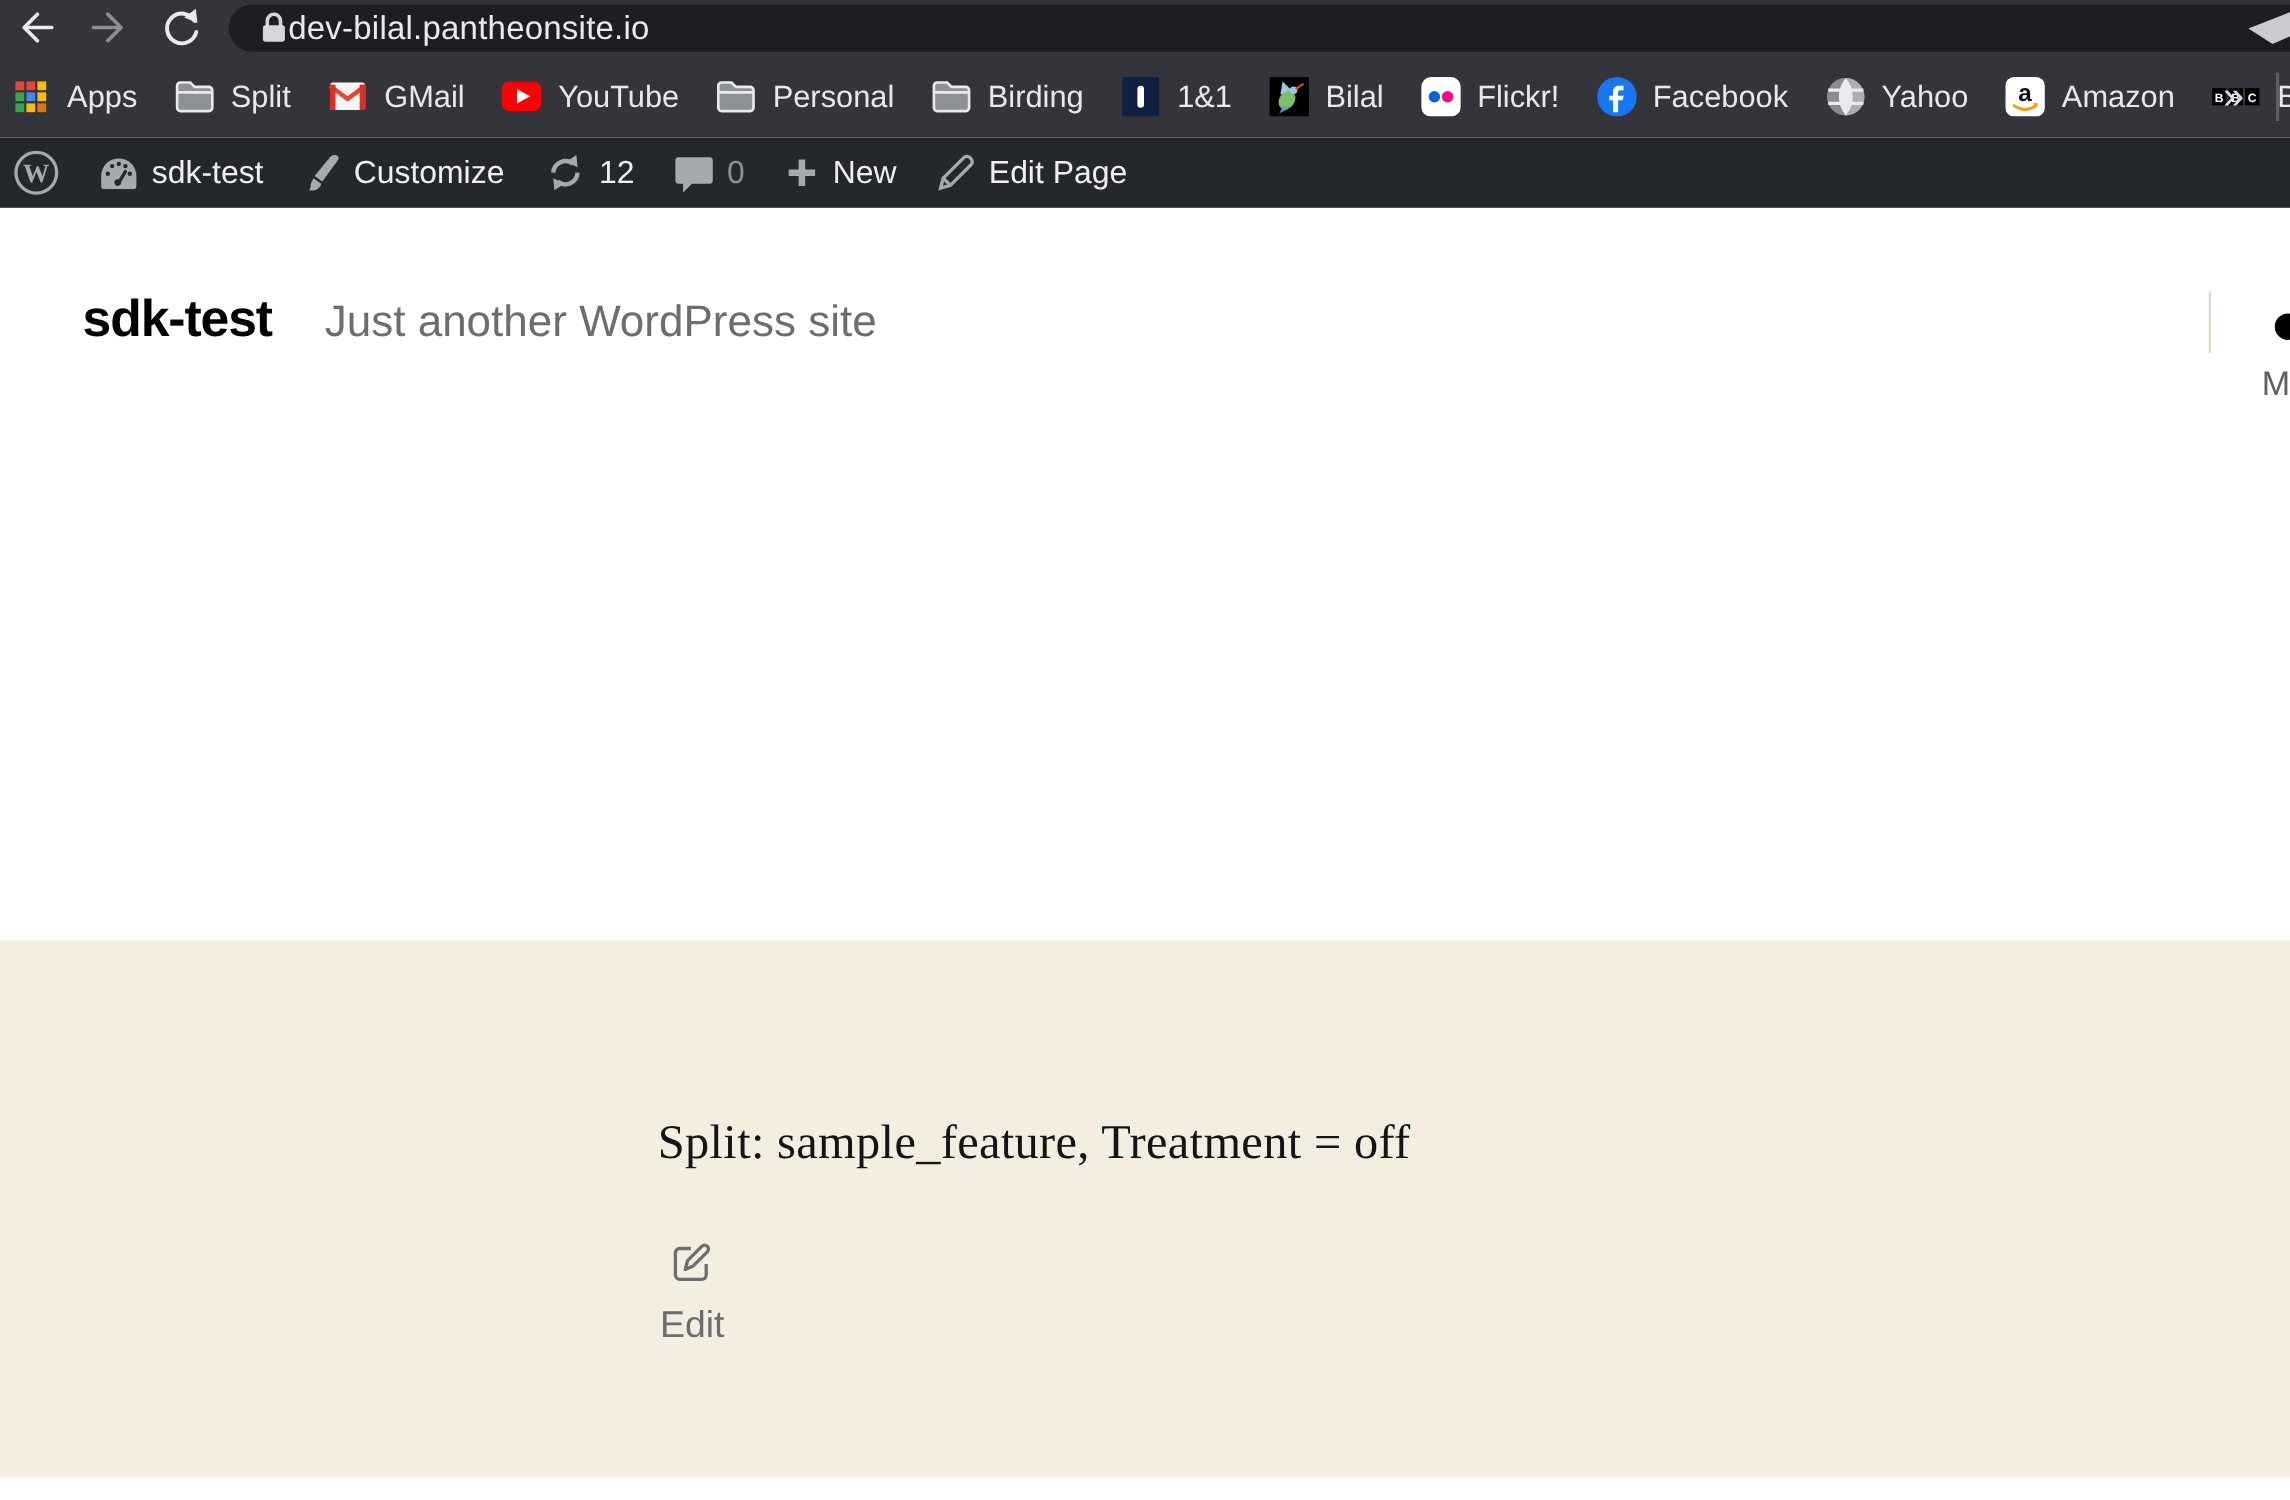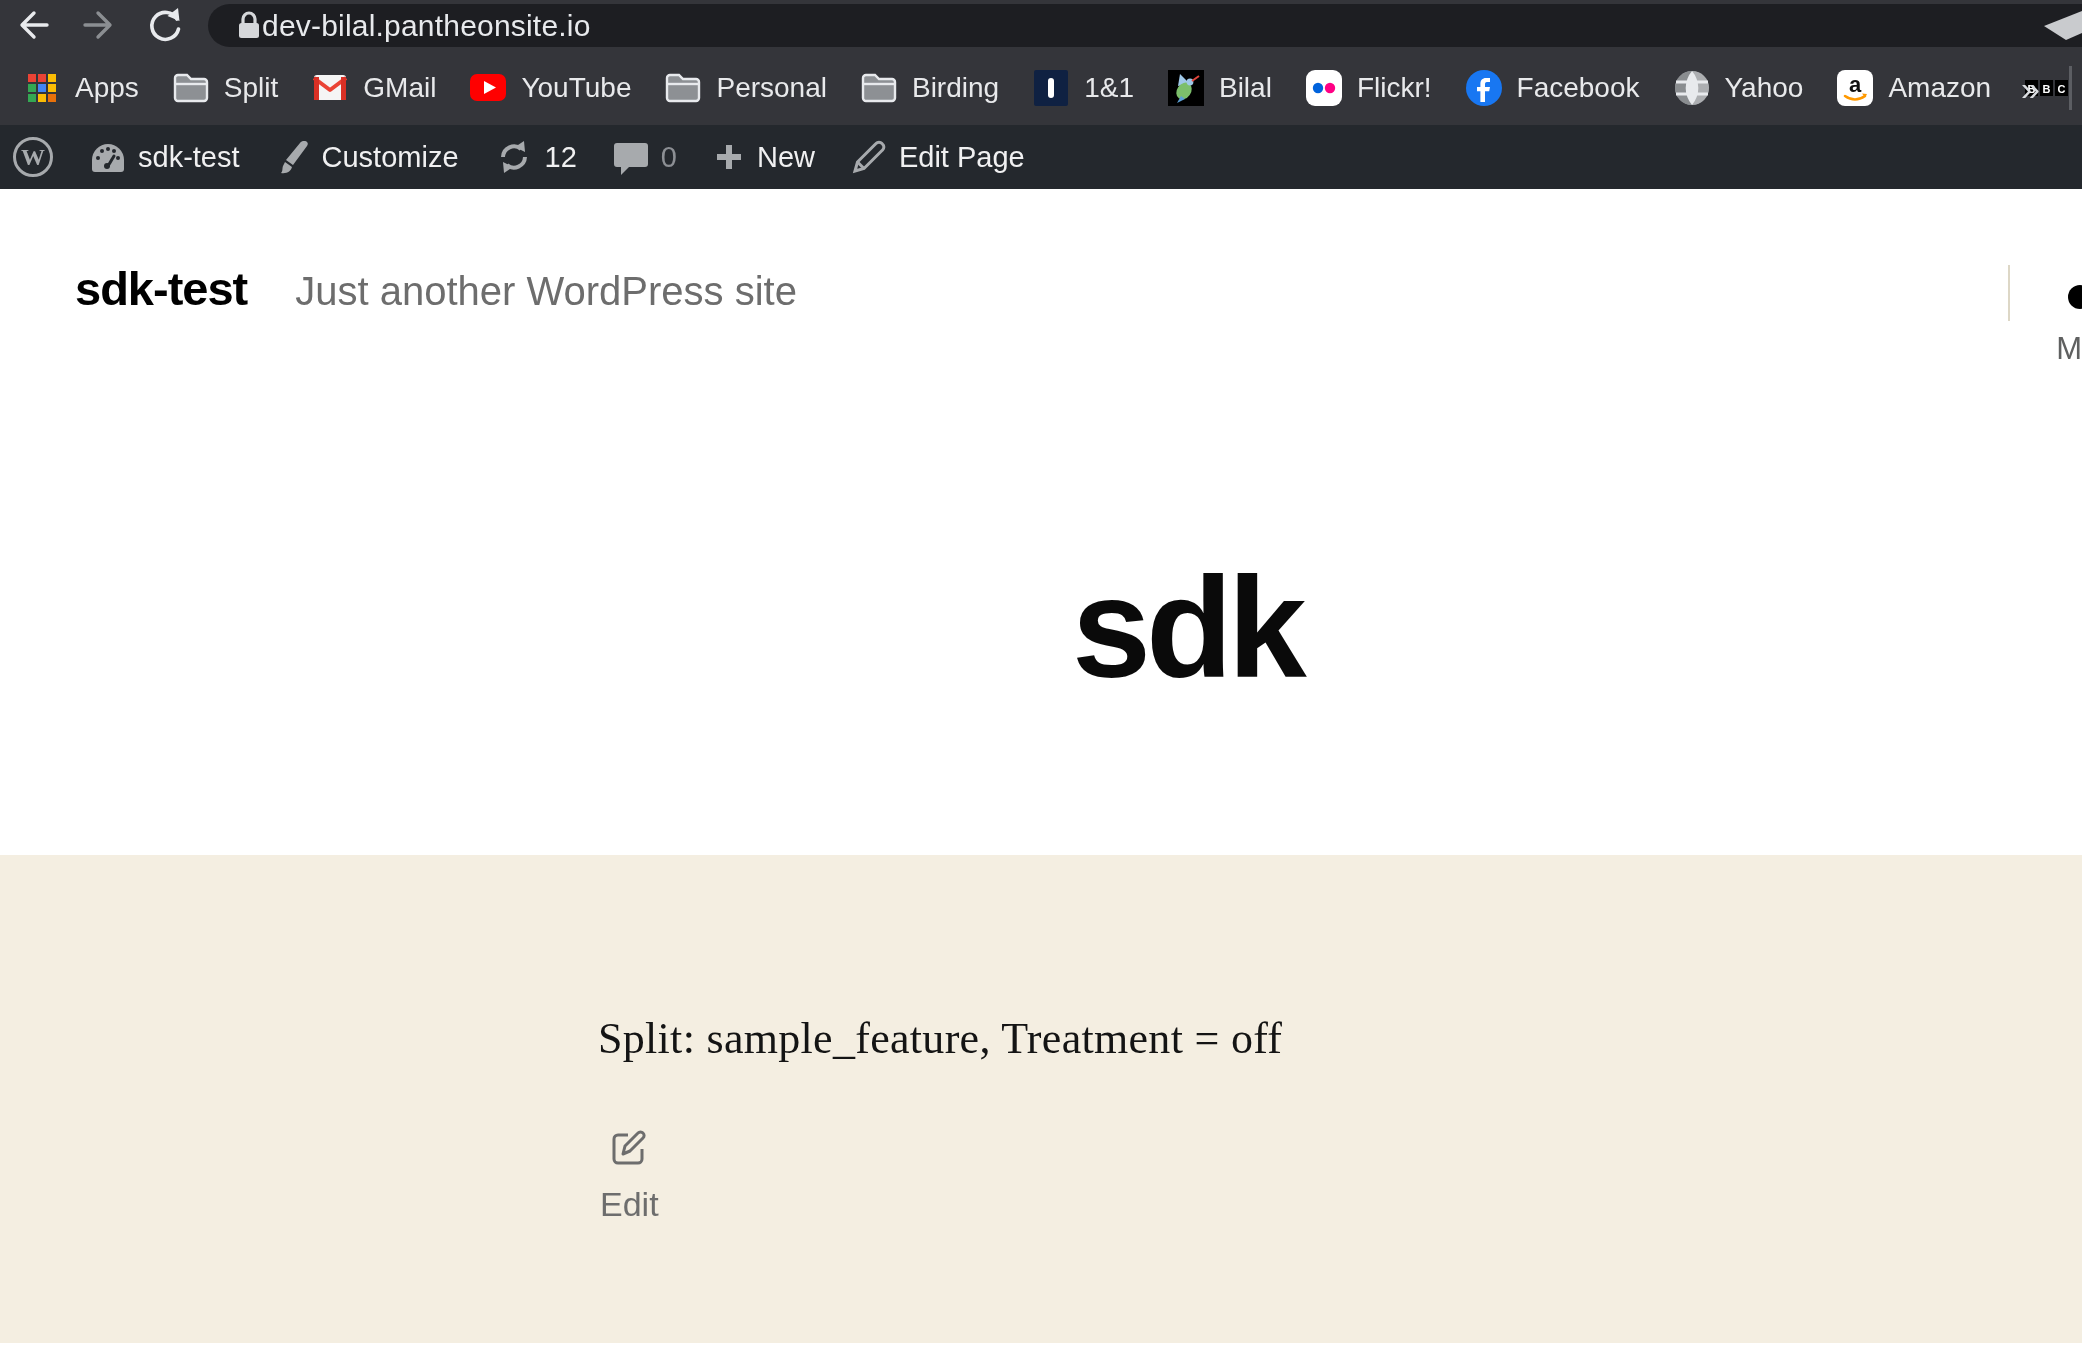--- a/index.html
+++ b/index.html
@@ -11,21 +11,21 @@
   .nav-btns { position:absolute; top:0; left:0; height:50px; display:flex; align-items:center; }
   .nav-btn { width:66px; height:50px; display:flex; align-items:center; justify-content:center; }
   .omnibox { position:absolute; left:208px; right:-44px; top:4px; height:43px;
              background:#1d1e22; border-radius:22px; display:flex; align-items:center; }
   .omnibox .lock { margin-left:28px; }
   .omnibox .url { margin-left:0; color:#e8eaed; font-size:30px; letter-spacing:.2px; }
   .cursor-wedge { position:absolute; top:11px; right:0; }
 
   
   .bookmarks { position:relative; height:75px; background:#34353a; display:flex;
-               align-items:center; padding:0 90px 0 24px; overflow:hidden; }
+               align-items:center; padding:0 90px 0 10px; overflow:hidden; }
   .bm { display:flex; align-items:center; gap:15px; margin-right:34px; flex:0 0 auto; }
   .bm-label { color:#e8e9eb; font-size:28px; white-space:nowrap; }
   .bm-ico { width:36px; height:36px; display:flex; align-items:center; justify-content:center; }
   .bm-chevron { position:absolute; right:42px; top:50%; transform:translateY(-50%);
                 color:#dadce0; font-size:34px; }
   .bm-divider { position:absolute; right:10px; top:16px; width:3px; height:44px; background:#5c5e63; }
 
   
   .admin-bar { height:64px; background:#24282d; display:flex; align-items:center;
                padding-left:12px; gap:36px; }
@@ -318,21 +318,20 @@
   <div class="branding">
     <span class="site-title">sdk-test</span>
     <span class="site-tagline">Just another WordPress site</span>
   </div>
 
 
   <span class="nav-divider"></span>
   <span class="search-dot"></span>
   <span class="menu-partial">M</span>
 
-  <div class="site-logo">sdk</div>
 </div>
 
 <div class="content">
   <div class="split-status">Split: sample_feature, Treatment = off</div>
 
   <div class="edit-row">
     <svg width="40" height="40" viewBox="0 0 40 40">
       <path d="M33 22 v10 a4 4 0 0 1 -4 4 H9 a4 4 0 0 1 -4 -4 V12 a4 4 0 0 1 4 -4 h10" fill="none" stroke="#6d6d6d" stroke-width="3"></path>
       <path d="M14 27 l2 -8 L29 6 a3.4 3.4 0 0 1 5 0 a3.4 3.4 0 0 1 0 5 L21 24 z" fill="none" stroke="#6d6d6d" stroke-width="3" stroke-linejoin="round"></path>
     </svg>

